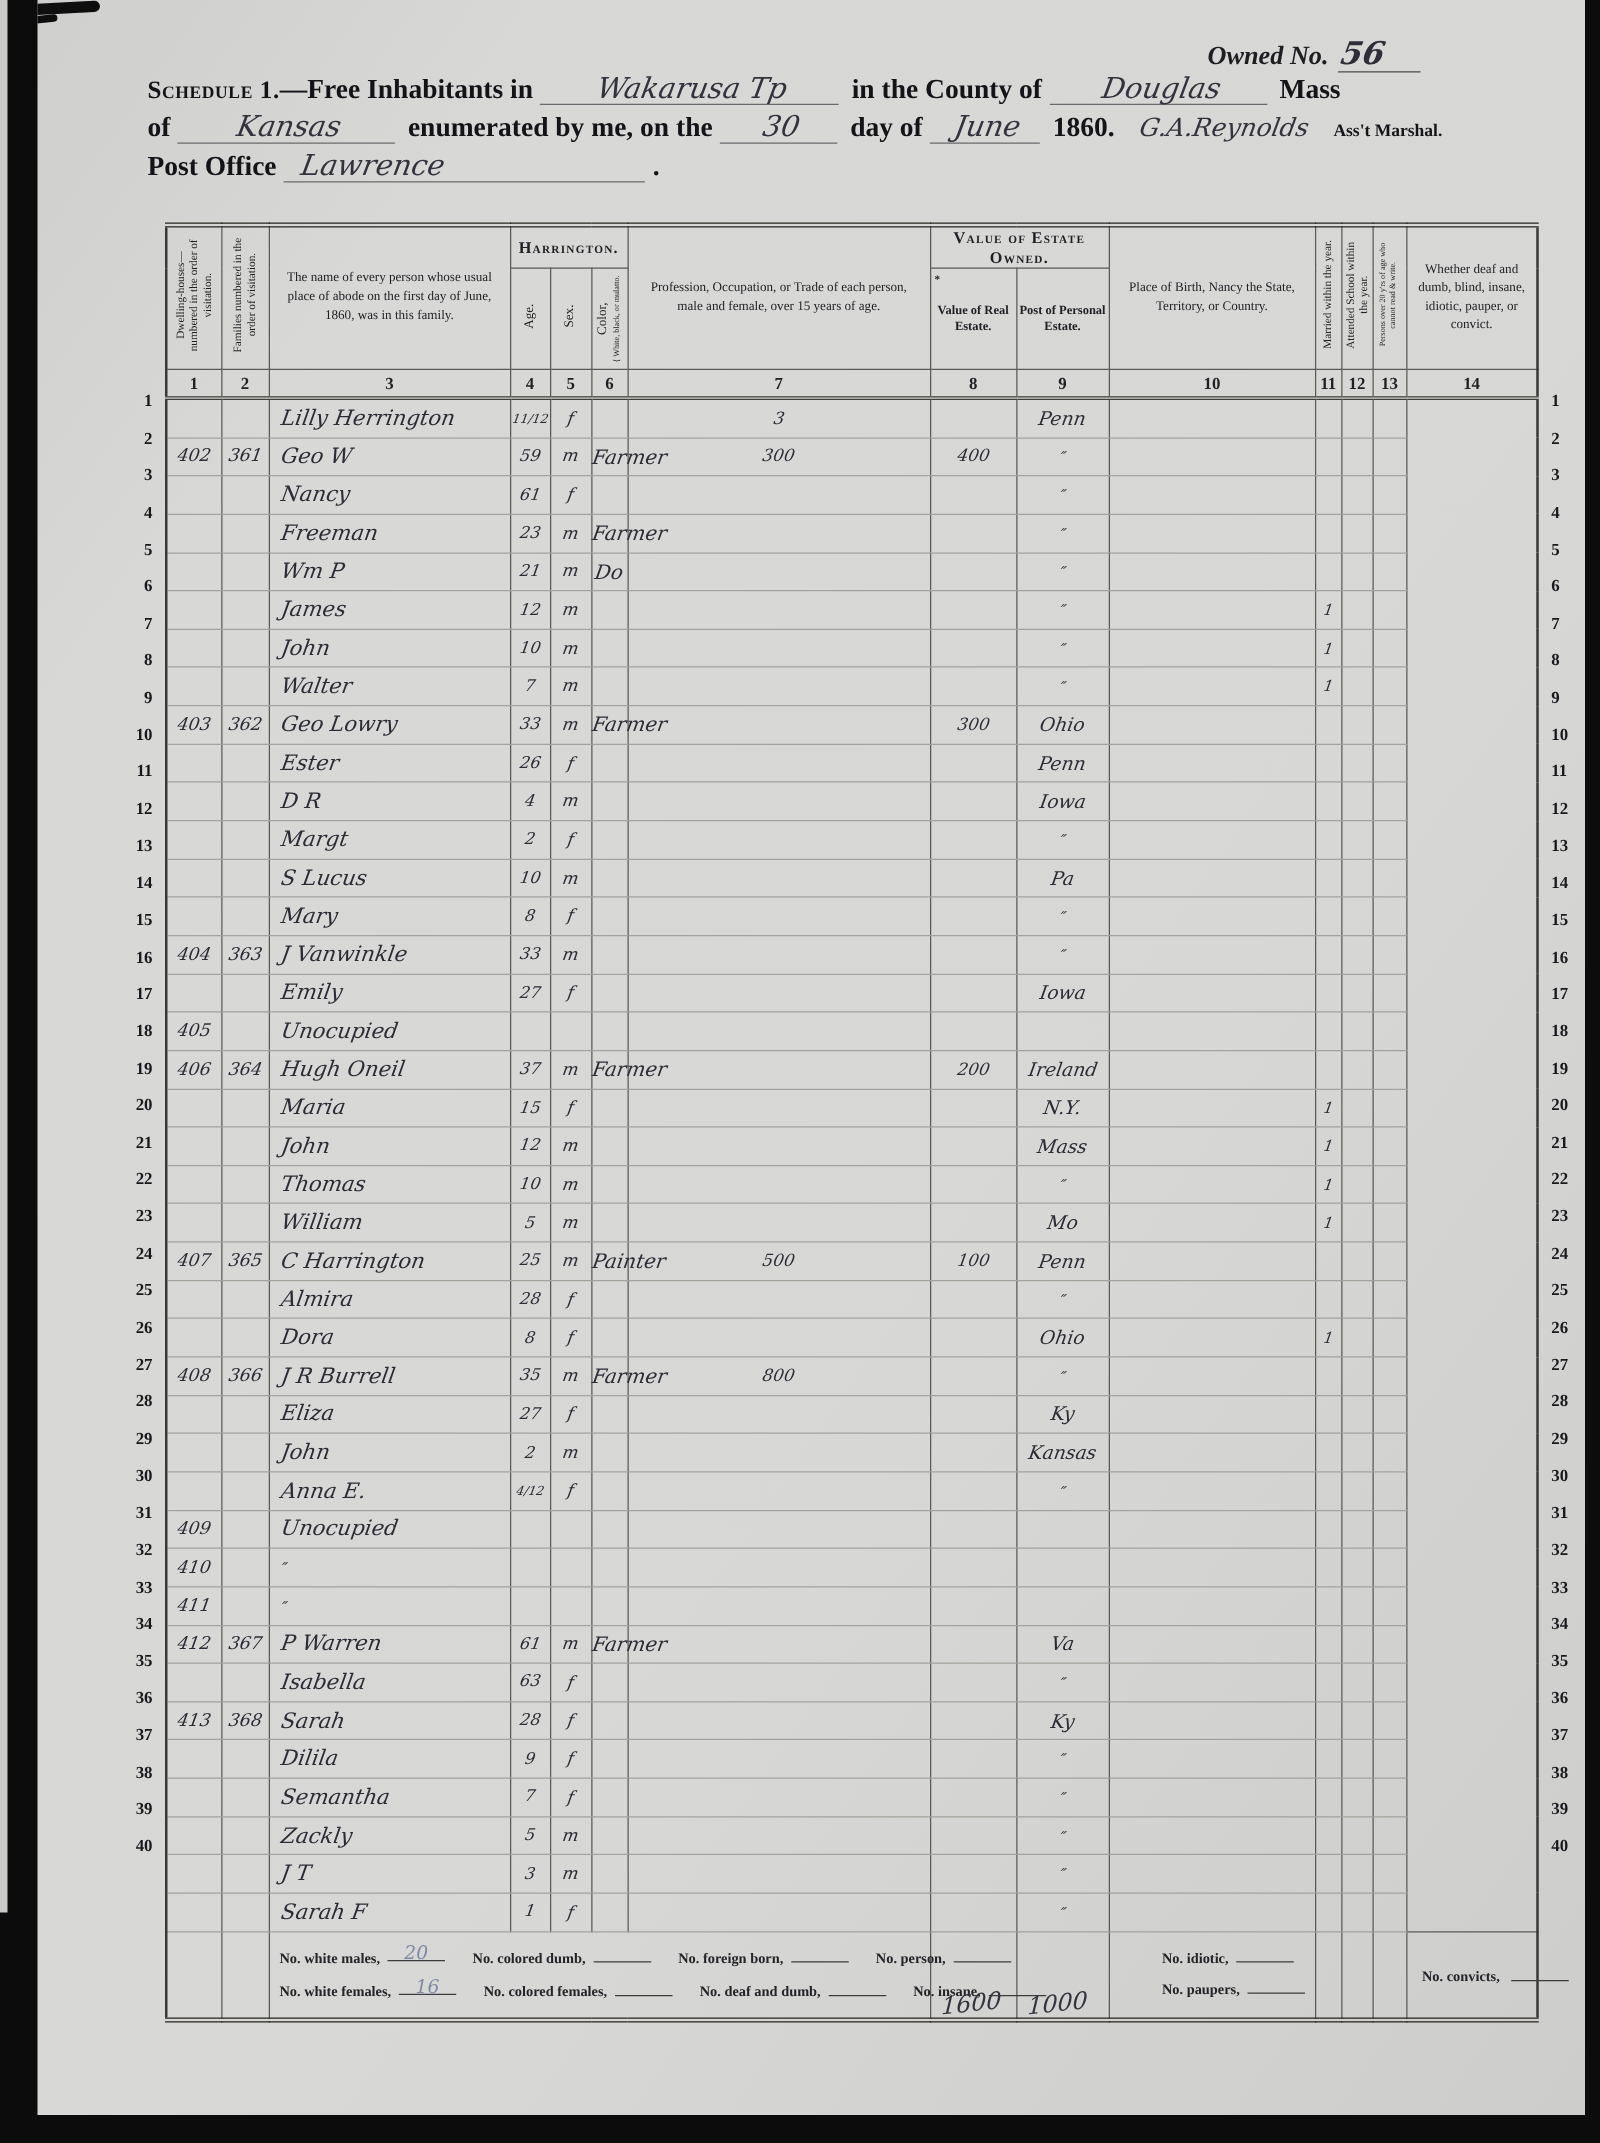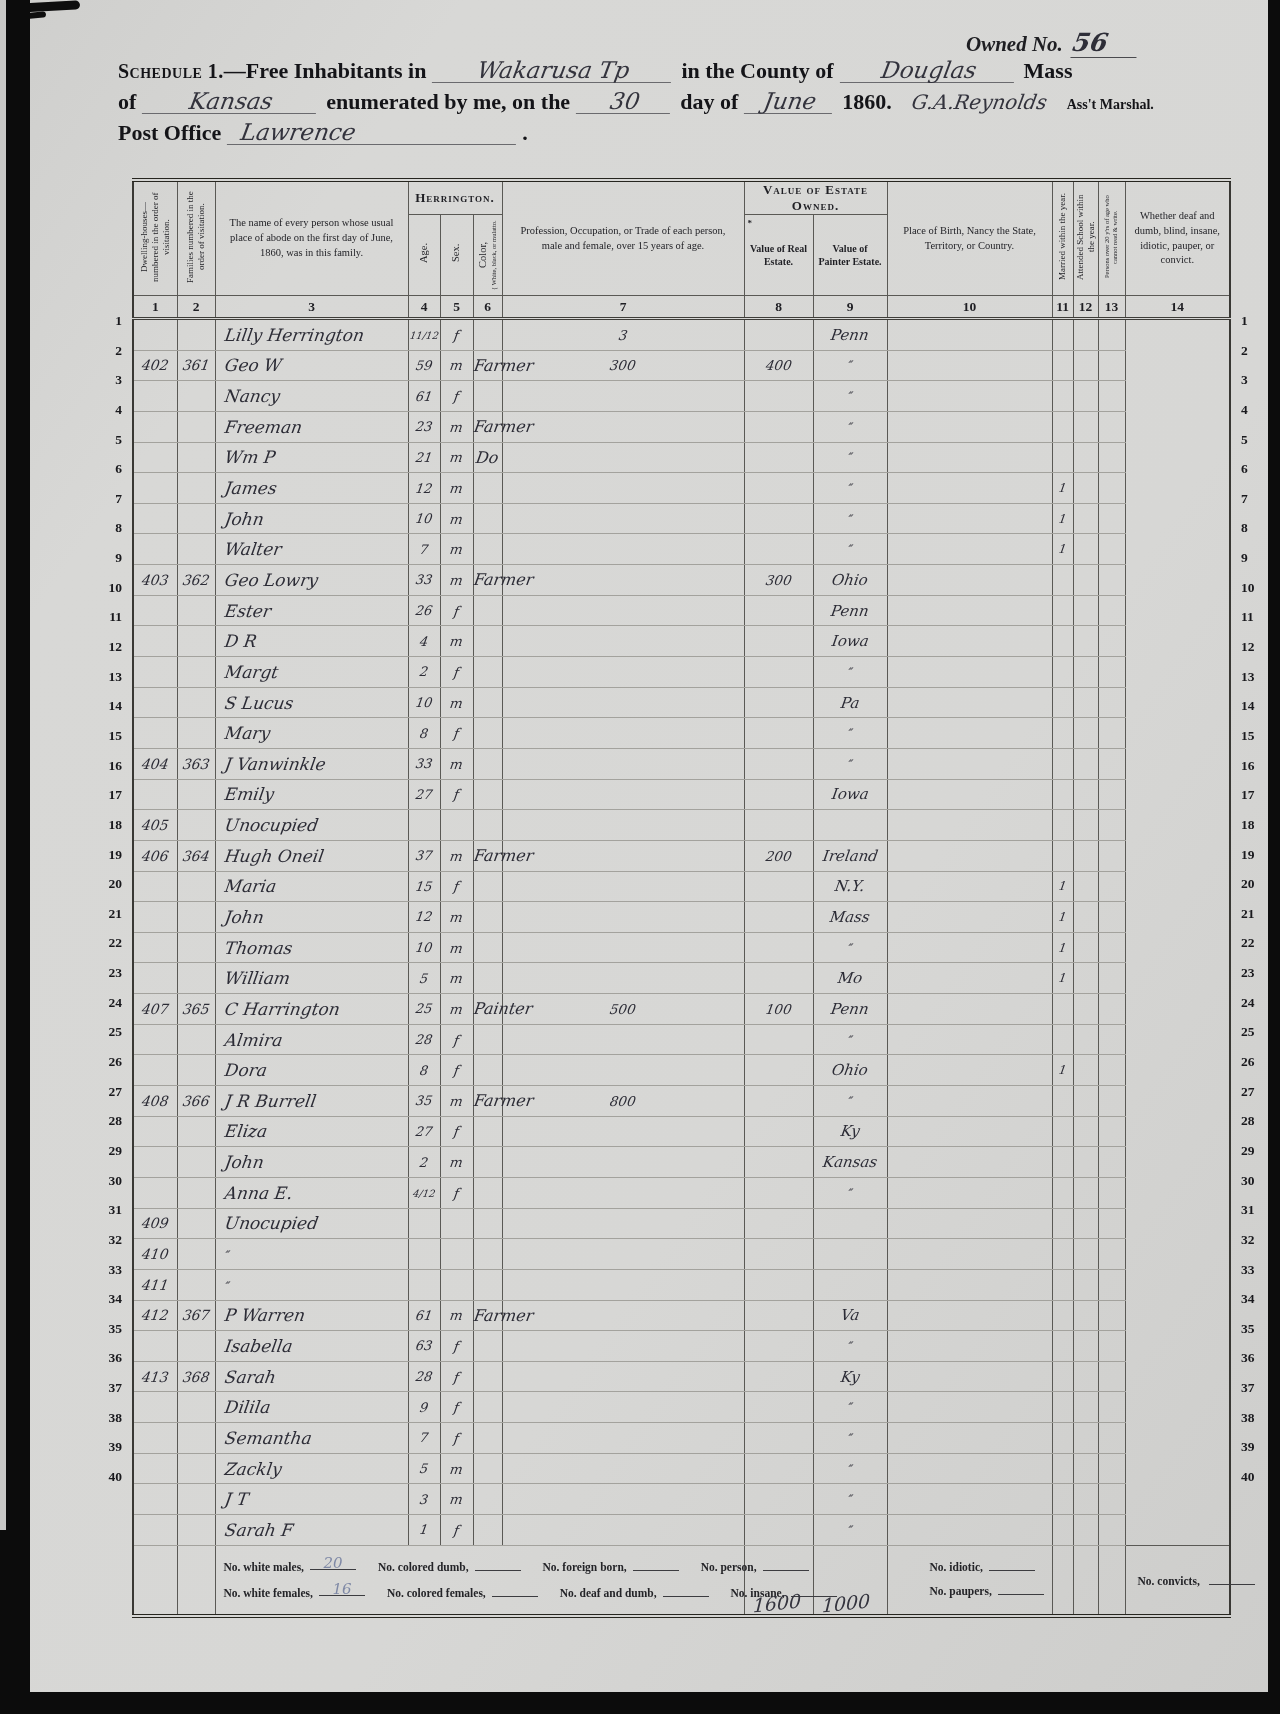--- a/index.html
+++ b/index.html
@@ -135,21 +135,21 @@
         <col style="width:21px">
         <col style="width:25px">
       <col style="width:27px">
         <col style="width:105px">
     </colgroup>
     <thead>
       <tr class="ghrow">
         <th rowspan="2"><span class="vt tall">Dwelling-houses— numbered in the order of visitation.</span></th>
         <th rowspan="2"><span class="vt tall">Families numbered in the order of visitation.</span></th>
         <th rowspan="2" class="colhead">The name of every person whose usual place of abode on the first day of June, 1860, was in this family.</th>
-        <th colspan="3" class="gh">Herrington.</th>
+        <th colspan="3" class="gh">Harrington.</th>
         <th rowspan="2" class="colhead">Profession, Occupation, or Trade of each person, male and female, over 15 years of age.</th>
         <th colspan="2" class="gh">Value of Estate Owned.</th>
         <th rowspan="2" class="colhead">Place of Birth, Nancy the State, Territory, or Country.</th>
         <th rowspan="2"><span class="vt tall">Married within the year.</span></th>
         <th rowspan="2"><span class="vt tall">Attended School within the year.</span></th>
         <th rowspan="2"><span class="vt tiny">Persons over 20 y'rs of age who cannot read &amp; write.</span></th>
         <th rowspan="2" class="colhead">Whether deaf and dumb, blind, insane, idiotic, pauper, or convict.</th>
       </tr>
       <tr class="subrow">
         <th><span class="vt short">Age.</span></th>
@@ -157,21 +157,21 @@
         <th>
           <span class="c6wrap">
             <span class="vt short">Color,</span>
             <span class="vt tiny" style="height:70px">{ White, black, or mulatto.</span>
           </span>
         </th>
         <th class="bhead relcell">
           <span class="star">*</span>
           <span>Value of Real Estate.</span>
         </th>
-        <th class="bhead">Value of Painter Estate.</th>
+        <th class="bhead">Post of Personal Estate.</th>
       </tr>
       <tr class="numrow">
           <th>1</th>
           <th>2</th>
           <th>3</th>
           <th>4</th>
           <th>5</th>
           <th>6</th>
           <th>7</th>
           <th>8</th>

